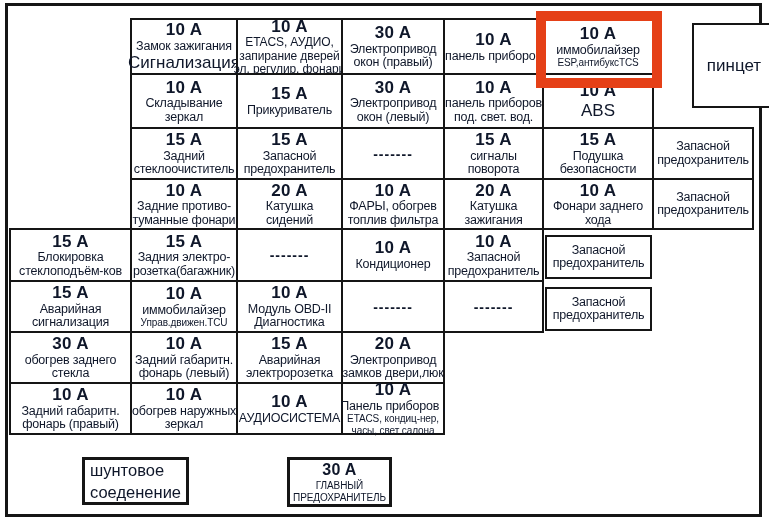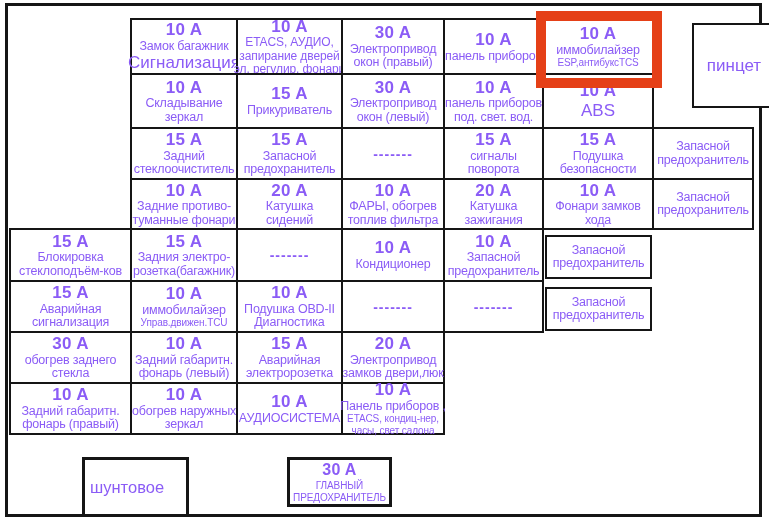--- a/index.html
+++ b/index.html
@@ -53,26 +53,26 @@
     position: absolute;
     box-sizing: border-box;
     background: transparent;
     z-index: 5;
     border-style: solid;
   }
 </style>
 </head>
 <body>
 
-<div class="stage" style="background: rgb(255, 255, 255); color: #8b5cf6;">
+<div class="stage" style="background: rgb(255, 255, 255); color: #0f172a;">
   <div class="frame" style="left: 5px; top: 3px; width: 757px; height: 514px; border-color: rgb(21, 21, 21);"></div>
   <div id="cells-root">
       <div class="cell" style="left: 130px; top: 18px; width: 108px; height: 57px; border-color: rgb(21, 21, 21);">
         <div class="ln amp">10 A</div>
-        <div class="ln n">Замок багажник</div>
+        <div class="ln n">Замок зажигания</div>
         <div class="ln lg">Сигнализация</div>
       </div>
       <div class="cell" style="left: 236px; top: 18px; width: 107px; height: 57px; border-color: rgb(21, 21, 21);">
         <div class="ln amp">10 A</div>
         <div class="ln sb">ETACS, АУДИО,</div>
         <div class="ln sb">запирание дверей</div>
         <div class="ln sb">эл. регулир. фонари</div>
       </div>
       <div class="cell" style="left: 341px; top: 18px; width: 104px; height: 57px; border-color: rgb(21, 21, 21);">
         <div class="ln amp">30 A</div>
@@ -153,21 +153,21 @@
         <div class="ln n">ФАРЫ, обогрев</div>
         <div class="ln n">топлив фильтра</div>
       </div>
       <div class="cell" style="left: 443px; top: 178px; width: 101px; height: 52px; border-color: rgb(21, 21, 21);">
         <div class="ln amp">20 A</div>
         <div class="ln n">Катушка</div>
         <div class="ln n">зажигания</div>
       </div>
       <div class="cell" style="left: 542px; top: 178px; width: 112px; height: 52px; border-color: rgb(21, 21, 21);">
         <div class="ln amp">10 A</div>
-        <div class="ln n">Фонари замков</div>
+        <div class="ln n">Фонари заднего</div>
         <div class="ln n">хода</div>
       </div>
       <div class="cell" style="left: 652px; top: 178px; width: 102px; height: 52px; border-color: rgb(21, 21, 21);">
         <div class="ln n">Запасной</div>
         <div class="ln n">предохранитель</div>
       </div>
       <div class="cell" style="left: 9px; top: 228px; width: 123px; height: 54px; border-color: rgb(21, 21, 21);">
         <div class="ln amp">15 A</div>
         <div class="ln n">Блокировка</div>
         <div class="ln n">стеклоподъём-ков</div>
@@ -198,21 +198,21 @@
         <div class="ln n">Аварийная</div>
         <div class="ln n">сигнализация</div>
       </div>
       <div class="cell" style="left: 130px; top: 280px; width: 108px; height: 53px; border-color: rgb(21, 21, 21);">
         <div class="ln amp">10 A</div>
         <div class="ln n">иммобилайзер</div>
         <div class="ln sn">Управ.движен.TCU</div>
       </div>
       <div class="cell" style="left: 236px; top: 280px; width: 107px; height: 53px; border-color: rgb(21, 21, 21);">
         <div class="ln amp">10 A</div>
-        <div class="ln n">Подушка OBD-II</div>
+        <div class="ln n">Модуль OBD-II</div>
         <div class="ln n">Диагностика</div>
       </div>
       <div class="cell" style="left: 341px; top: 280px; width: 104px; height: 53px; border-color: rgb(21, 21, 21);">
         <div class="ln dash">-------</div>
       </div>
       <div class="cell" style="left: 443px; top: 280px; width: 101px; height: 53px; border-color: rgb(21, 21, 21);">
         <div class="ln dash">-------</div>
       </div>
       <div class="cell" style="left: 545px; top: 287px; width: 107px; height: 44px; border-color: rgb(21, 21, 21);">
         <div class="ln n">Запасной</div>
@@ -254,22 +254,23 @@
       </div>
       <div class="cell" style="left: 341px; top: 382px; width: 104px; height: 53px; border-color: rgb(21, 21, 21);">
         <div class="ln amp">10 A</div>
         <div class="ln n">Панель приборов ,</div>
         <div class="ln sn">ETACS, кондиц-нер,</div>
         <div class="ln sn">часы, свет салона</div>
       </div>
       <div class="cell" style="left: 692px; top: 23px; width: 84px; height: 85px; border-color: rgb(21, 21, 21);">
         <div class="ln lg">пинцет</div>
       </div>
-      <div class="cell thick left" style="left: 82px; top: 457px; width: 107px; height: 60px; border-color: rgb(21, 21, 21);">
+      <div class="cell thick left" style="left: 82px; top: 457px; width: 107px; height: 48px; border-color: rgb(21, 21, 21);">
         <div class="ln shunt">шунтовое</div>
+        <div class="ln shunt">соеденение</div>
       </div>
       <div class="cell thick" style="left: 287px; top: 457px; width: 105px; height: 50px; border-color: rgb(21, 21, 21);">
         <div class="ln amp2">30 A</div>
         <div class="ln sn">ГЛАВНЫЙ</div>
         <div class="ln sn">ПРЕДОХРАНИТЕЛЬ</div>
       </div>
     </div>
   <div class="highlight" style="left: 536px; top: 11px; width: 126px; height: 77px; border-width: 10px; border-color: rgb(229, 64, 23);"></div>
 </div>
 

